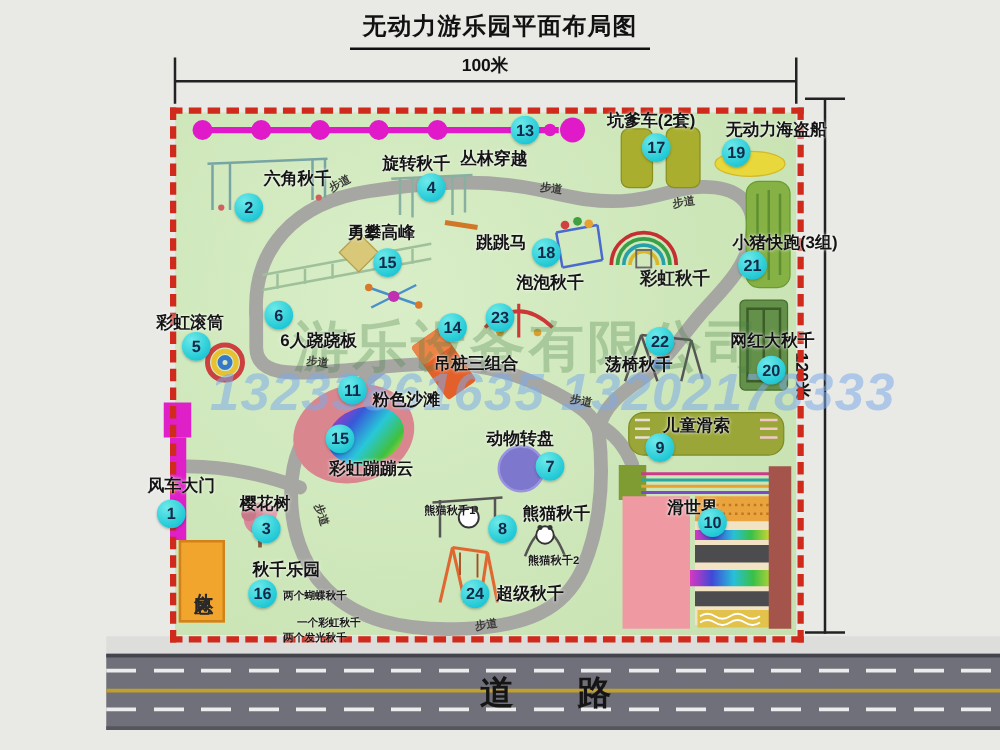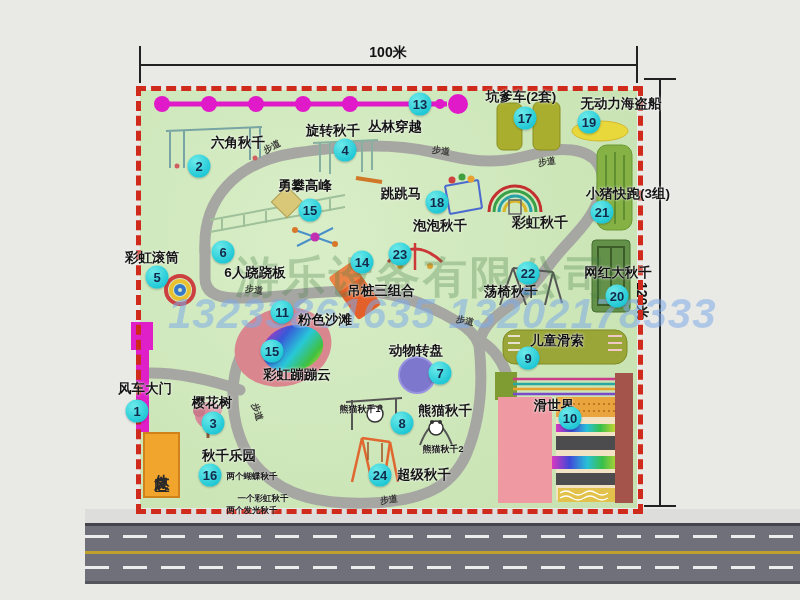--- a/index.html
+++ b/index.html
@@ -52,20 +52,21 @@
     background:repeating-linear-gradient(90deg,#ececec 0 24px,rgba(0,0,0,0) 24px 38px);}
   .lane-yellow{position:absolute;left:0;top:25px;width:715px;height:3px;background:#bfa02c;}
   .road-label{position:absolute;left:50%;top:50%;transform:translate(-50%,-50%);
     font-size:27px;font-weight:700;color:#151515;letter-spacing:12px;white-space:nowrap;z-index:3;}
 </style>
 </head>
 <body>
 
 <div id="stage">
 
+  <div class="title">无动力游乐园平面布局图</div>
 
   <div class="dim-line" style="left:140px;top:64px;width:497px;height:2px;"></div>
   <div class="dim-line" style="left:139px;top:46px;width:2px;height:37px;"></div>
   <div class="dim-line" style="left:636px;top:46px;width:2px;height:37px;"></div>
   <div class="dim-label" style="left:388px;top:44px;transform:translateX(-50%);">100米</div>
 
   <div class="dim-line" style="left:659px;top:79px;width:2px;height:428px;"></div>
   <div class="dim-line" style="left:644px;top:78px;width:32px;height:2px;"></div>
   <div class="dim-line" style="left:644px;top:505px;width:32px;height:2px;"></div>
   <div class="dim-label" style="left:650px;top:282px;transform:rotate(90deg);transform-origin:left top;">120米</div>
@@ -352,15 +353,16 @@
       <div class="path-label" style="transform: translate(-50%, -50%) rotate(12deg); left: 465px; top: 321px;">步道</div>
       <div class="path-label" style="transform: translate(-50%, -50%) rotate(72deg); left: 257px; top: 412px;">步道</div>
       <div class="path-label" style="transform: translate(-50%, -50%) rotate(-8deg); left: 389px; top: 500px;">步道</div>
     </div>
 
   <div class="sidewalk"></div>
   <div class="road">
     <div class="lane-dash" style="top:9px;"></div>
     <div class="lane-yellow"></div>
     <div class="lane-dash" style="top:40px;"></div>
+    <div class="road-label">道　路</div>
   </div>
 
 </div>
 
 </body></html>

